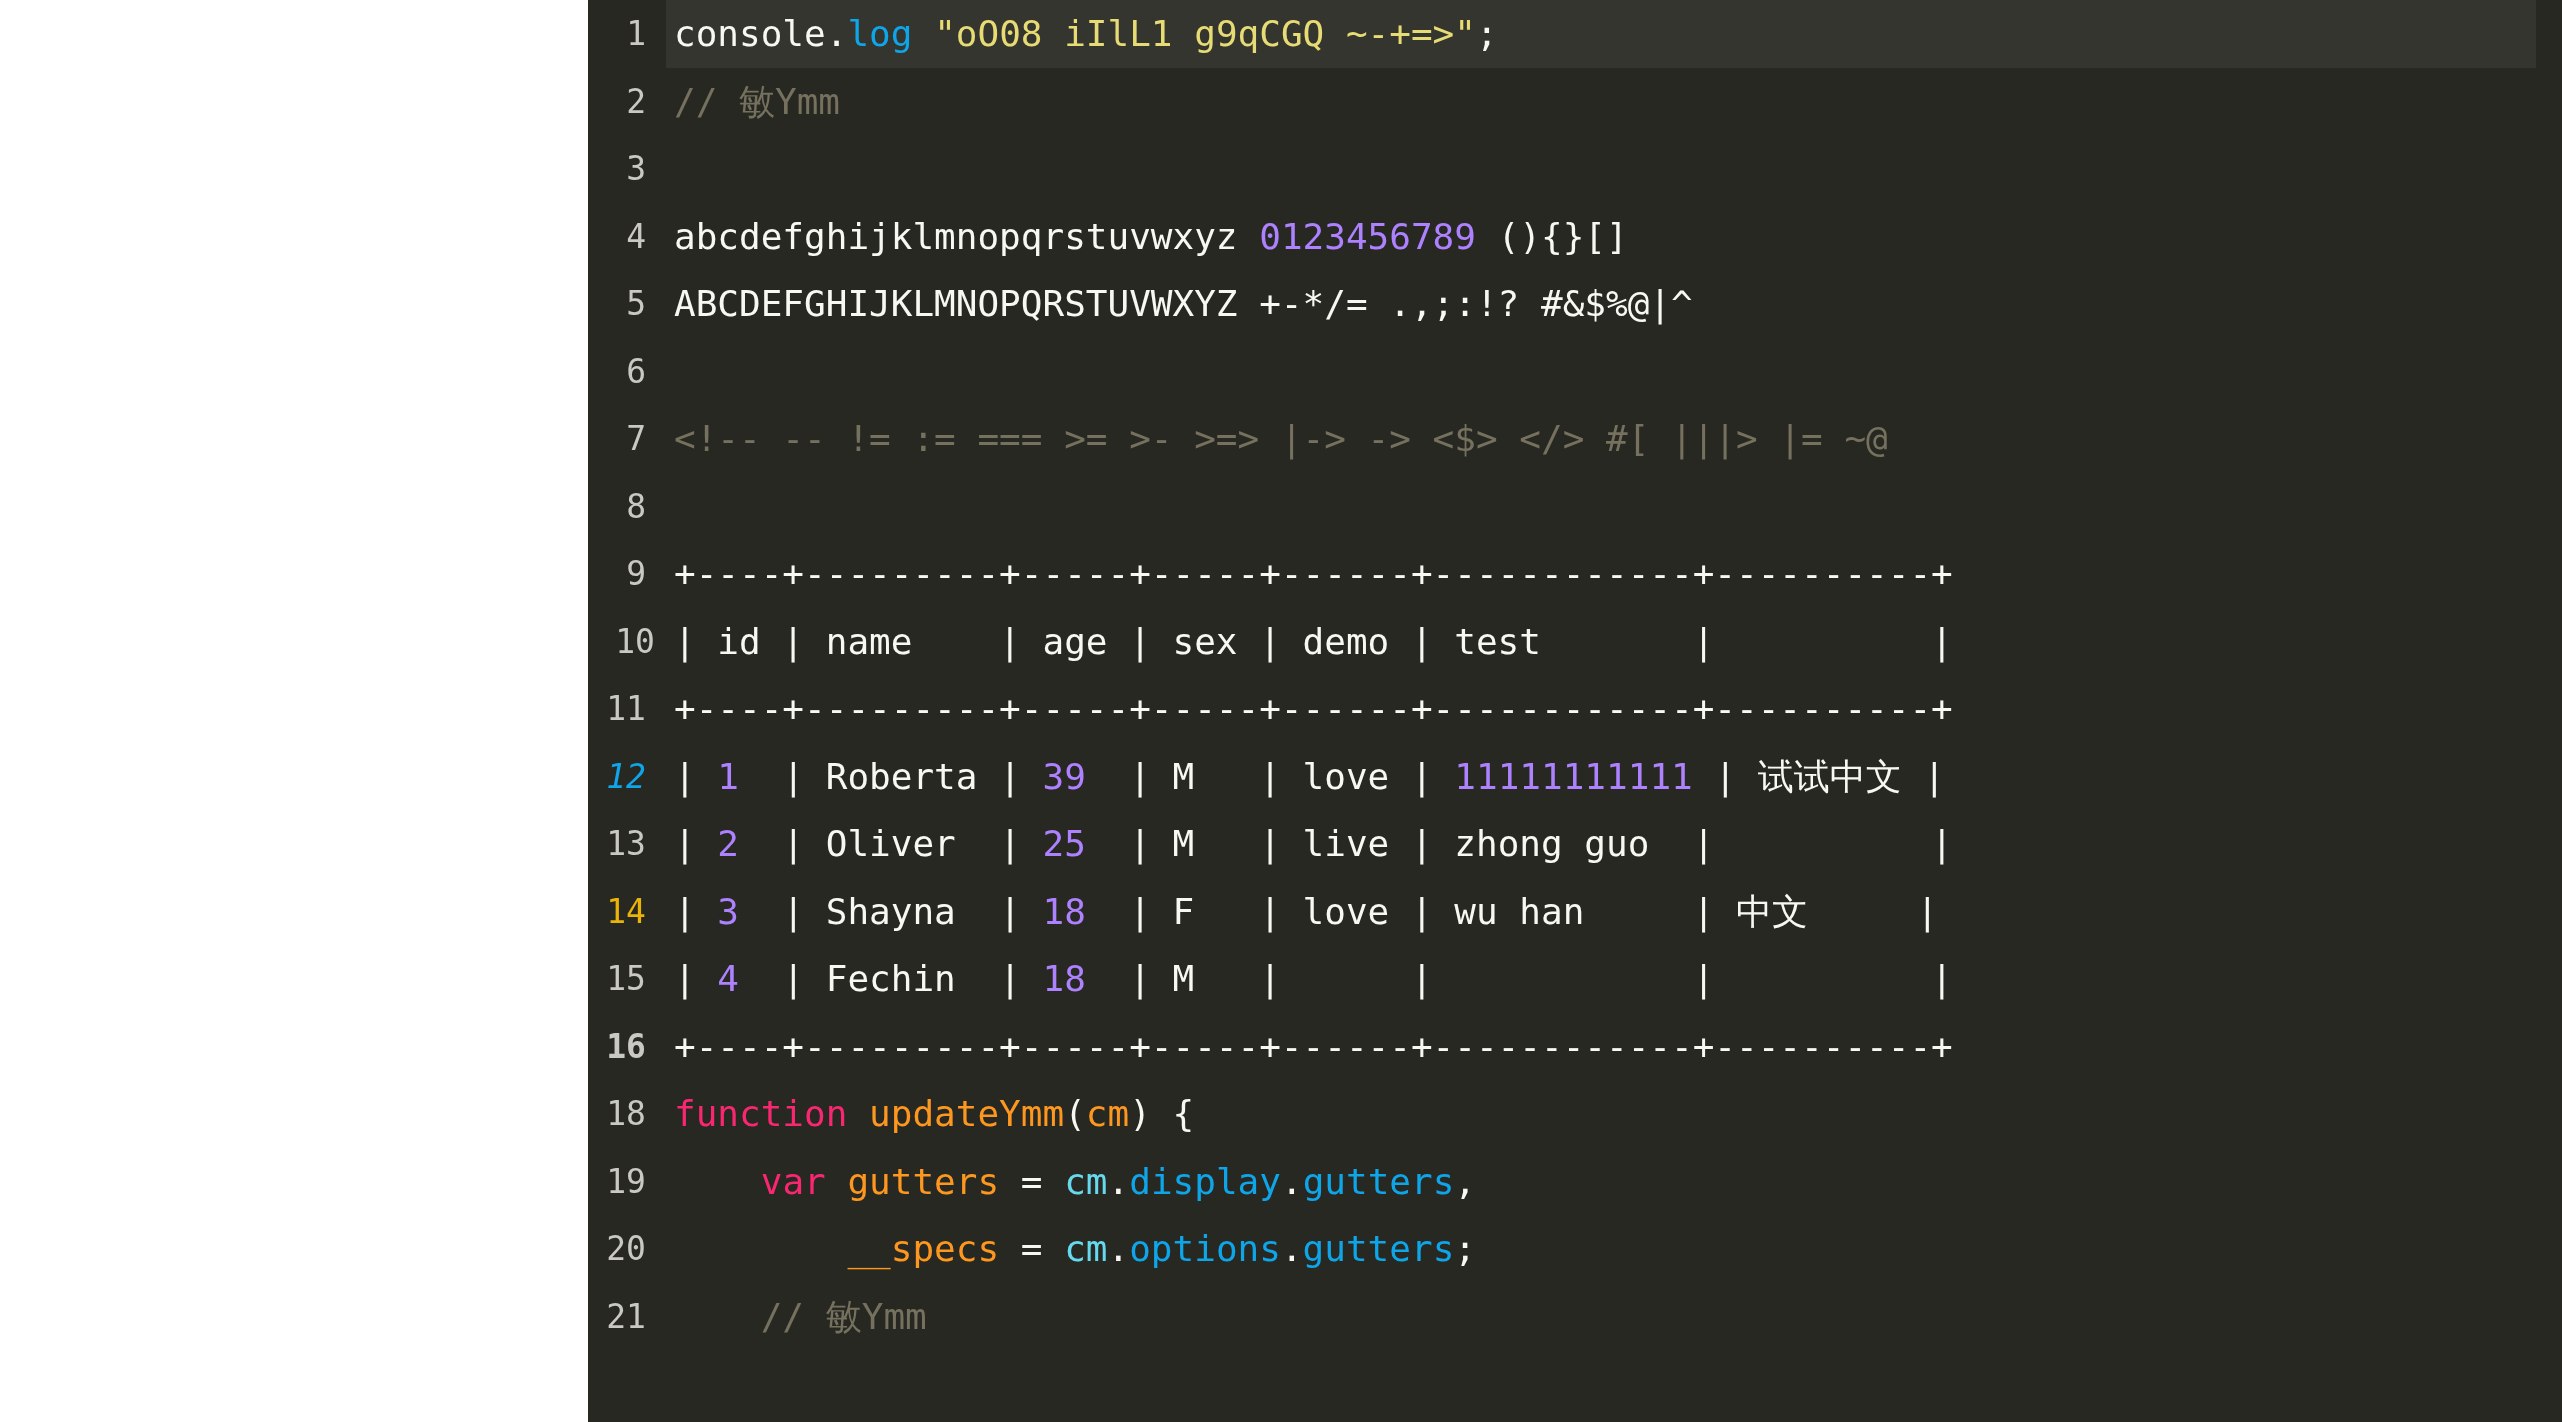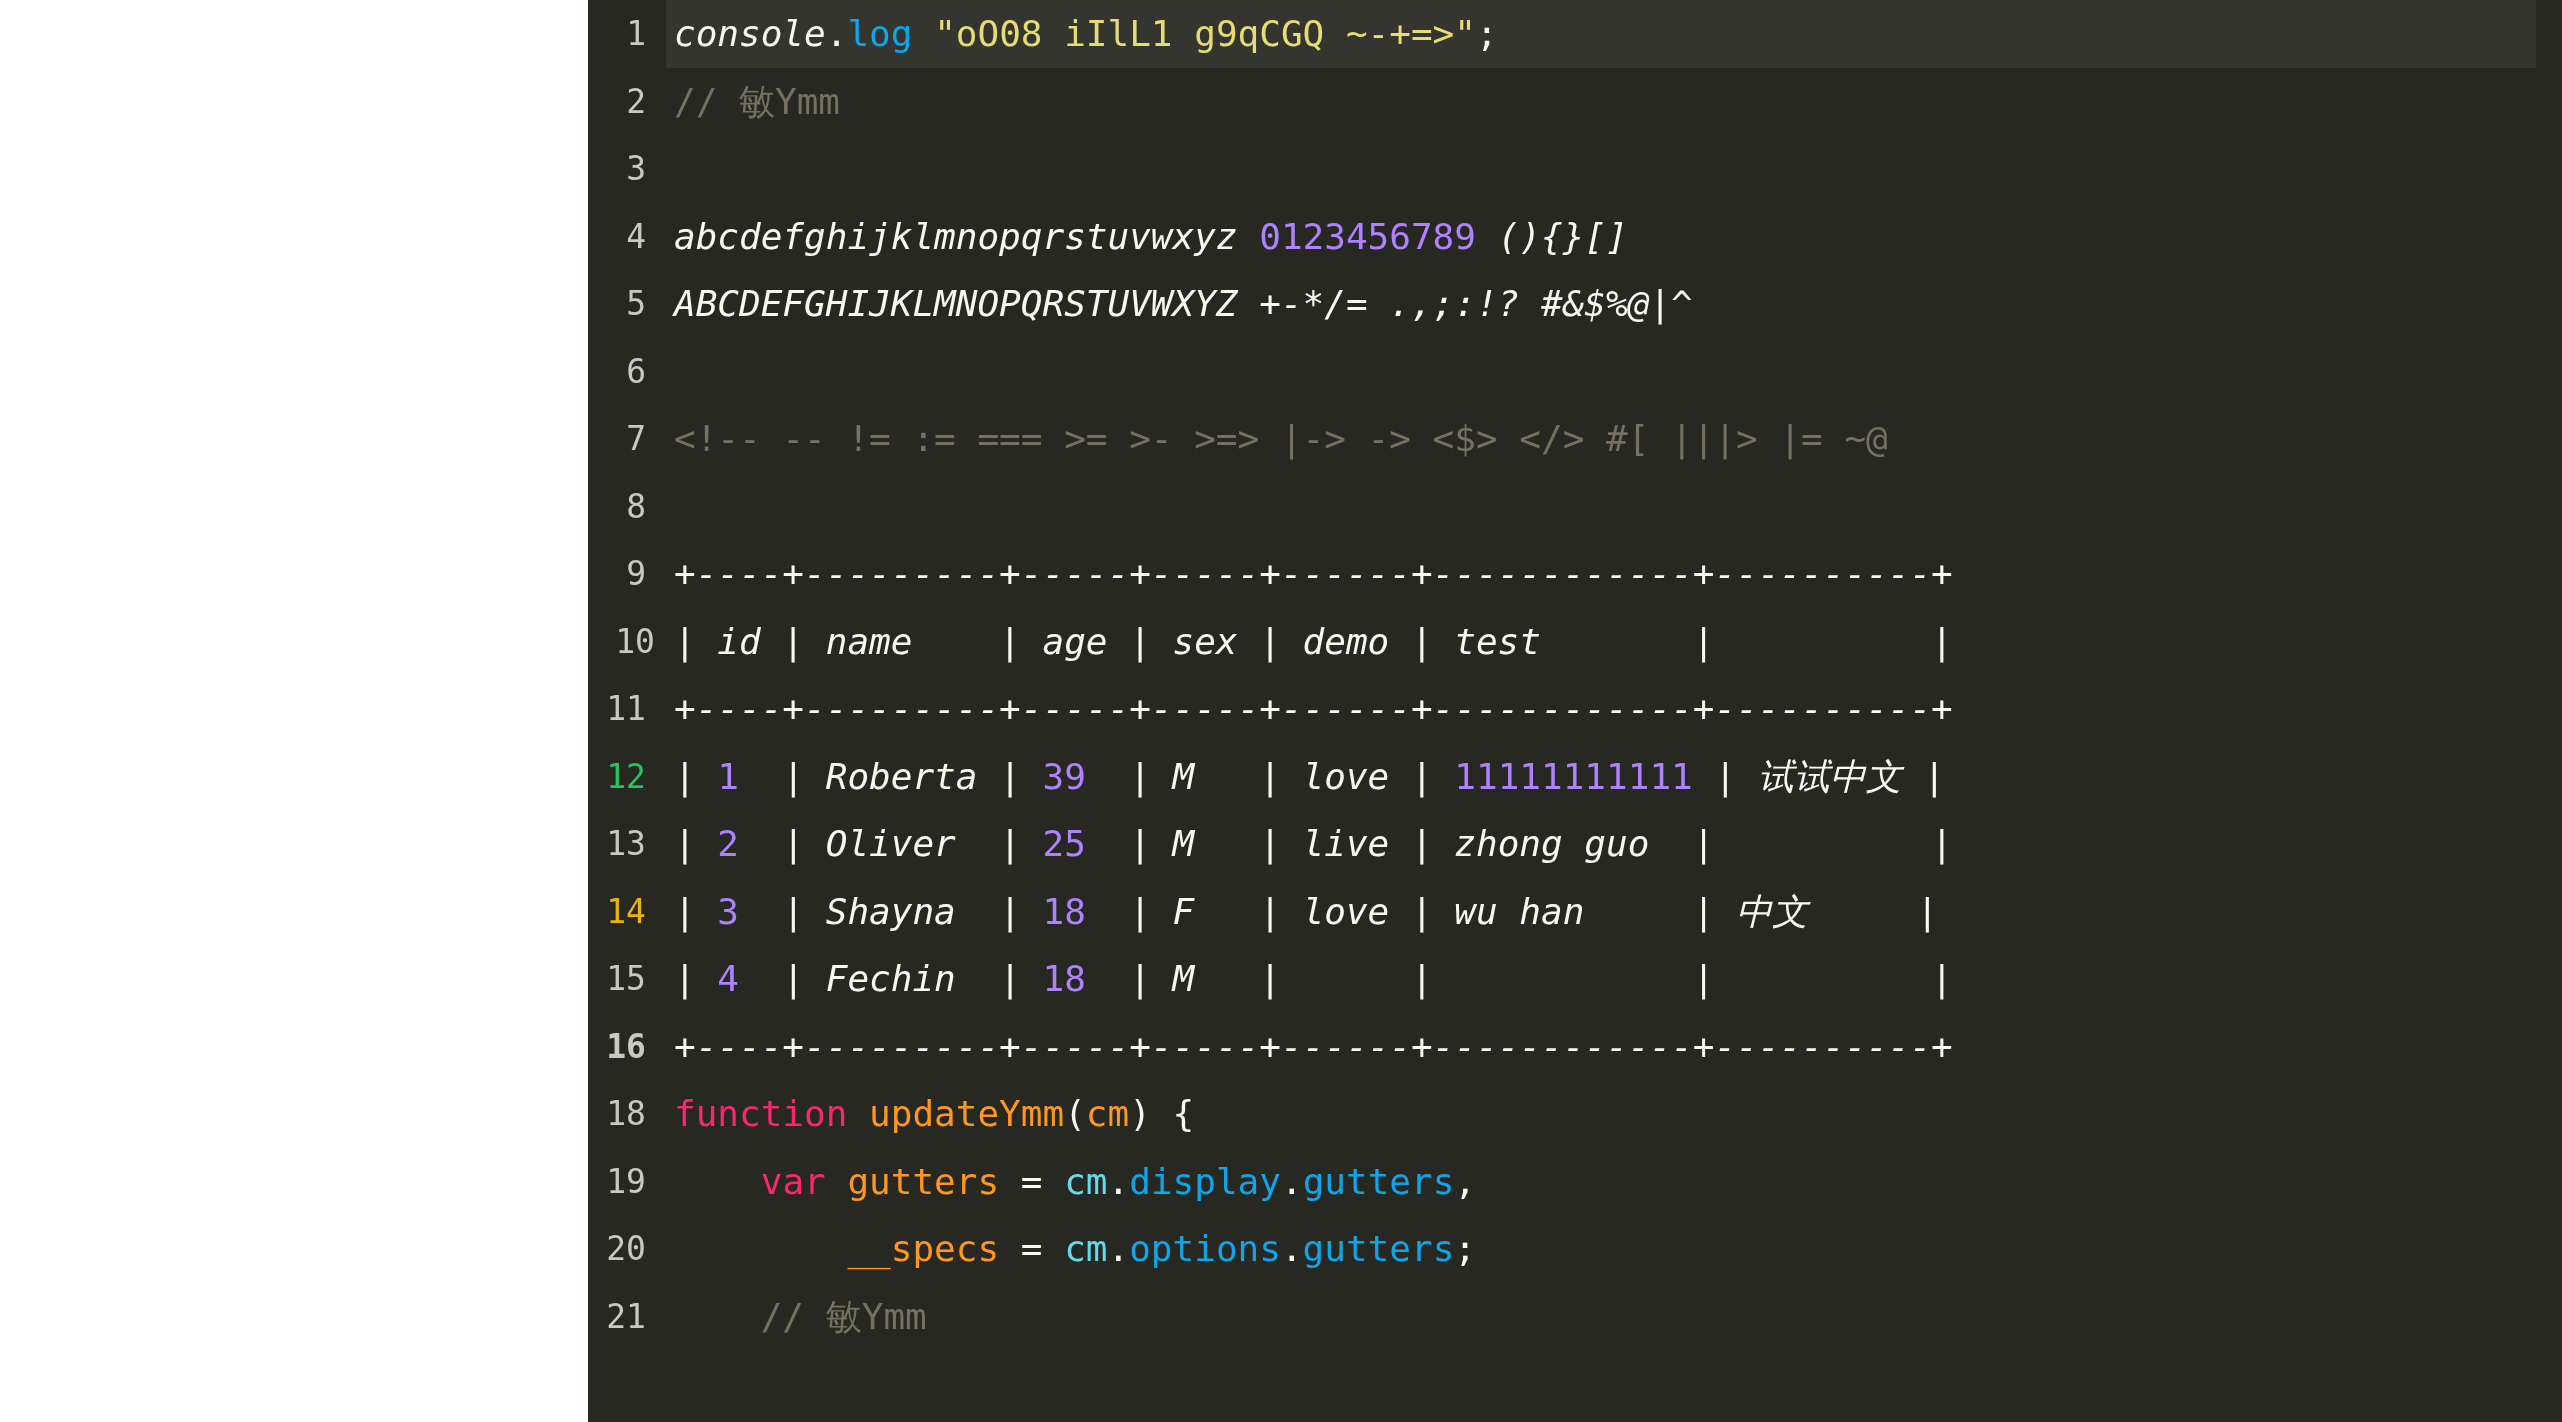--- a/index.html
+++ b/index.html
@@ -85,21 +85,21 @@
   .ltxt {
     position: absolute;
     left: 86px;
     top: 0;
     line-height: 67.5px;
     z-index: 2;
     white-space: pre;
   }
 
   
-  .t-default   { color: #f8f8f2; font-style: italic; }
+  .t-default   { color: #f8f8f2; }
   .t-comment   { color: #75715e; }
   .t-string    { color: #e6db74; }
   .t-number    { color: #ae81ff; }
   .t-keyword   { color: #f92672; }
   .t-function  { color: #fd971f; }
   .t-variable  { color: #fd971f; }
   .t-param     { color: #66d9ef; font-style: normal; }
   .t-property  { color: #0ea5e9; }
   .t-operator  { color: #f8f8f2; }
   .t-punct     { color: #f8f8f2; }
@@ -116,21 +116,21 @@
         <div class="code-line"><span class="ln" style="color: rgb(201, 201, 194);">2</span><span class="ltxt"><span class="t-comment">// 敏Ymm</span></span></div>
         <div class="code-line"><span class="ln" style="color: rgb(201, 201, 194);">3</span><span class="ltxt"></span></div>
         <div class="code-line"><span class="ln" style="color: rgb(201, 201, 194);">4</span><span class="ltxt"><span class="t-default">abcdefghijklmnopqrstuvwxyz </span><span class="t-number">0123456789</span><span class="t-default"> (){}[]</span></span></div>
         <div class="code-line"><span class="ln" style="color: rgb(201, 201, 194);">5</span><span class="ltxt"><span class="t-default">ABCDEFGHIJKLMNOPQRSTUVWXYZ +-*/= .,;:!? #&amp;$%@|^</span></span></div>
         <div class="code-line"><span class="ln" style="color: rgb(201, 201, 194);">6</span><span class="ltxt"></span></div>
         <div class="code-line"><span class="ln" style="color: rgb(201, 201, 194);">7</span><span class="ltxt"><span class="t-comment">&lt;!-- -- != := === &gt;= &gt;- &gt;=&gt; |-&gt; -&gt; &lt;$&gt; &lt;/&gt; #[ |||&gt; |= ~@</span></span></div>
         <div class="code-line"><span class="ln" style="color: rgb(201, 201, 194);">8</span><span class="ltxt"></span></div>
         <div class="code-line"><span class="ln" style="color: rgb(201, 201, 194);">9</span><span class="ltxt"><span class="t-default">+----+---------+-----+-----+------+------------+----------+</span></span></div>
         <div class="code-line"><span class="ln" style="color: rgb(201, 201, 194); margin-left: 9px;">10</span><span class="ltxt"><span class="t-default">| id | name    | age | sex | demo | test       |          |</span></span></div>
         <div class="code-line"><span class="ln" style="color: rgb(201, 201, 194);">11</span><span class="ltxt"><span class="t-default">+----+---------+-----+-----+------+------------+----------+</span></span></div>
-        <div class="code-line"><span class="ln" style="color: #22c55e;">12</span><span class="ltxt"><span class="t-default">| </span><span class="t-number">1</span><span class="t-default">  | Roberta | </span><span class="t-number">39</span><span class="t-default">  | M   | love | </span><span class="t-number">11111111111</span><span class="t-default"> | 试试中文 |</span></span></div>
+        <div class="code-line"><span class="ln" style="color: #0ea5e9; font-style: italic;">12</span><span class="ltxt"><span class="t-default">| </span><span class="t-number">1</span><span class="t-default">  | Roberta | </span><span class="t-number">39</span><span class="t-default">  | M   | love | </span><span class="t-number">11111111111</span><span class="t-default"> | 试试中文 |</span></span></div>
         <div class="code-line"><span class="ln" style="color: rgb(201, 201, 194);">13</span><span class="ltxt"><span class="t-default">| </span><span class="t-number">2</span><span class="t-default">  | Oliver  | </span><span class="t-number">25</span><span class="t-default">  | M   | live | zhong guo  |          |</span></span></div>
         <div class="code-line"><span class="ln" style="color: #eab308;">14</span><span class="ltxt"><span class="t-default">| </span><span class="t-number">3</span><span class="t-default">  | Shayna  | </span><span class="t-number">18</span><span class="t-default">  | F   | love | wu han     | 中文     |</span></span></div>
         <div class="code-line"><span class="ln" style="color: rgb(201, 201, 194);">15</span><span class="ltxt"><span class="t-default">| </span><span class="t-number">4</span><span class="t-default">  | Fechin  | </span><span class="t-number">18</span><span class="t-default">  | M   |      |            |          |</span></span></div>
         <div class="code-line"><span class="ln" style="color: rgb(201, 201, 194); font-weight: bold;">16</span><span class="ltxt"><span class="t-default">+----+---------+-----+-----+------+------------+----------+</span></span></div>
         <div class="code-line"><span class="ln" style="color: rgb(201, 201, 194);">18</span><span class="ltxt"><span class="t-keyword">function</span><span class="t-default"> </span><span class="t-function">updateYmm</span><span class="t-punct">(</span><span class="t-function">cm</span><span class="t-punct">) {</span></span></div>
         <div class="code-line"><span class="ln" style="color: rgb(201, 201, 194);">19</span><span class="ltxt"><span class="t-default">    </span><span class="t-keyword">var</span><span class="t-default"> </span><span class="t-variable">gutters</span><span class="t-operator"> = </span><span class="t-param">cm</span><span class="t-punct">.</span><span class="t-property">display</span><span class="t-punct">.</span><span class="t-property">gutters</span><span class="t-punct">,</span></span></div>
         <div class="code-line"><span class="ln" style="color: rgb(201, 201, 194);">20</span><span class="ltxt"><span class="t-default">        </span><span class="t-variable">__specs</span><span class="t-operator"> = </span><span class="t-param">cm</span><span class="t-punct">.</span><span class="t-property">options</span><span class="t-punct">.</span><span class="t-property">gutters</span><span class="t-punct">;</span></span></div>
         <div class="code-line"><span class="ln" style="color: rgb(201, 201, 194);">21</span><span class="ltxt"><span class="t-comment">    // 敏Ymm</span></span></div>
       </div>
   </div>

